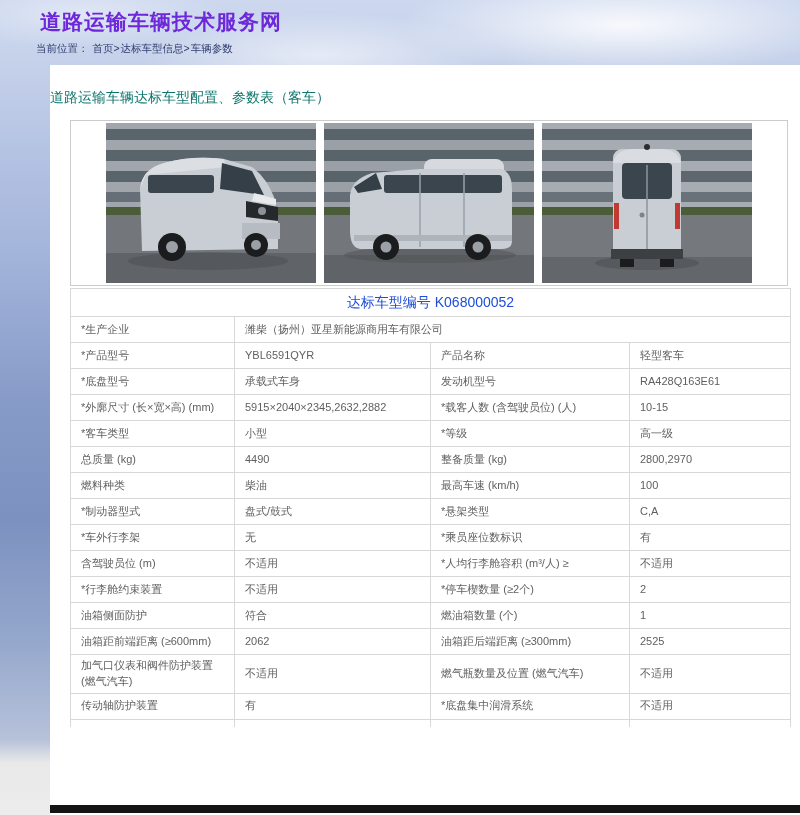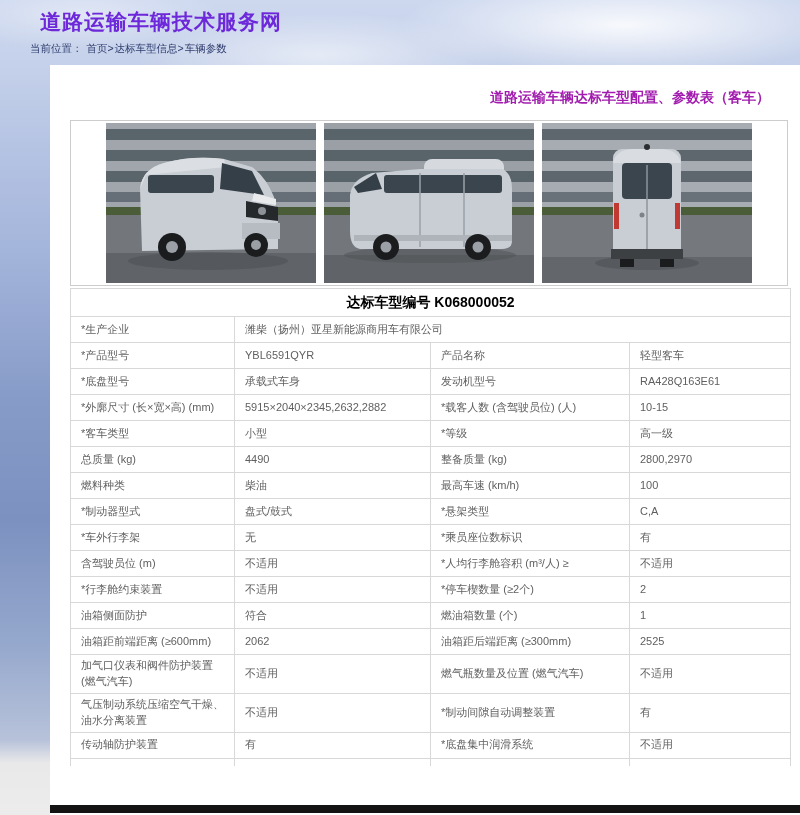--- a/index.html
+++ b/index.html
@@ -20,33 +20,33 @@
         #cdd8ef 0px, #c5d1ea 65px, #b5c3e3 150px, #a4b5db 250px,
         #879bc8 400px, #7c91c0 520px, #94a7cc 640px, #b7c2da 740px,
         #e9e9e9 763px, #ececec 100%);
   }
   .site-title {
     position: absolute; left: 40px; top: 8px;
     font-size: 21px; font-weight: bold; color: #6d28d9;
     letter-spacing: 1px;
   }
   .breadcrumb {
-    position: absolute; left: 30px; top: 42px;
+    position: absolute; left: 36px; top: 42px;
     font-size: 10.5px; color: #2f3c6e;
   }
   .breadcrumb span { margin-right: 1px; }
   .breadcrumb a { color: #2f3c6e; text-decoration: none; cursor: pointer; }
   .panel {
     position: absolute; left: 50px; top: 65px;
     width: 750px; height: 750px;
     background: #ffffff;
   }
   .page-title {
-    text-align: right; padding-top: 24px;
-    font-size: 14px; font-weight: bold; color: #a21caf;
+    text-align: left; padding-top: 24px;
+    font-size: 14px; font-weight: normal; color: #0f766e;
     width: 720px;
   }
   .photo-box {
     margin: 13px 0 0 20px; width: 718px; height: 166px;
     border: 1px solid #cccccc;
     display: flex; justify-content: center; align-items: center; gap: 8px;
     background: #fff;
   }
   .photo { width: 210px; height: 160px; display: block; }
   table.spec {
@@ -56,21 +56,21 @@
   }
   table.spec th, table.spec td {
     border: 1px solid #d8d8d8;
     font-size: 11px; color: #5f5f5f; font-weight: normal;
     padding: 3px 8px 3px 10px;
     height: 26px; line-height: 1.45;
     text-align: left; vertical-align: middle;
     overflow: hidden;
   }
   table.spec th.tbl-head {
-    height: 28px; font-size: 14px; font-weight: bold; color: #000000;
+    height: 28px; font-size: 14px; font-weight: normal; color: #1d4ed8;
     text-align: center; padding: 0;
   }
   tr.partial td { height: 8px; padding: 0 10px; border-bottom: none; }
   .cutoff-bar {
     position: absolute; left: 50px; right: 0; bottom: 2px; height: 8px;
     background: #141414;
   }
 </style>
 </head>
 <body>
@@ -254,26 +254,20 @@
           <td colspan="1">油箱距后端距离 (≥300mm)</td>
           <td colspan="1">2525</td>
         </tr>
         <tr>
           <td colspan="1">加气口仪表和阀件防护装置 (燃气汽车)</td>
           <td colspan="1">不适用</td>
           <td colspan="1">燃气瓶数量及位置 (燃气汽车)</td>
           <td colspan="1">不适用</td>
         </tr>
         <tr>
-          <td colspan="1">气压制动系统压缩空气干燥、油水分离装置</td>
-          <td colspan="1">不适用</td>
-          <td colspan="1">*制动间隙自动调整装置</td>
-          <td colspan="1">有</td>
-        </tr>
-        <tr>
           <td colspan="1">传动轴防护装置</td>
           <td colspan="1">有</td>
           <td colspan="1">*底盘集中润滑系统</td>
           <td colspan="1">不适用</td>
         </tr>
         <tr class="partial">
           <td colspan="1"></td>
           <td colspan="1"></td>
           <td colspan="1"></td>
           <td colspan="1"></td>

